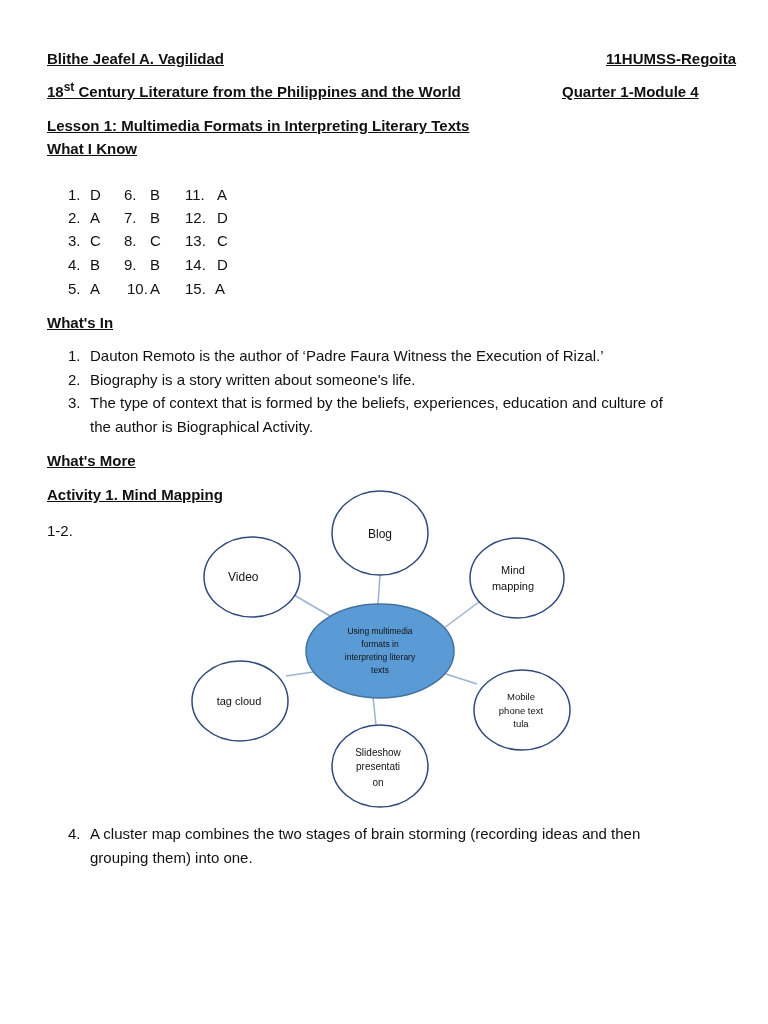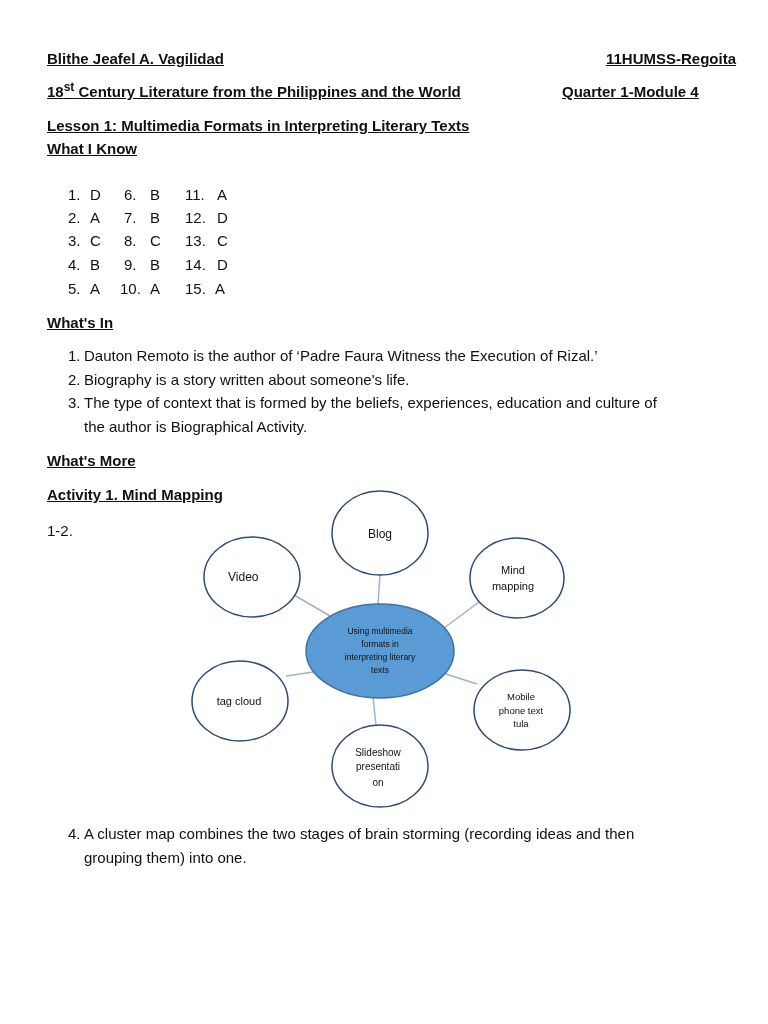--- a/index.html
+++ b/index.html
@@ -8,21 +8,21 @@
     font-family: "Liberation Sans", sans-serif; color: #111;
   }
   .abs { position: absolute; }
   .bold { font-weight: bold; text-decoration: underline; }
   .line { font-size: 15px; white-space: nowrap; }
   .sup { font-size: 12px; vertical-align: super; line-height: 0; margin-top: 12px; }
   .ans-row { position: absolute; font-size: 15px; white-space: nowrap; }
   .ans-row span { position: absolute; }
   .list-item { position: absolute; font-size: 15px; white-space: nowrap; }
   .list-item .num { position: absolute; left: 0; }
-  .list-item .txt { position: absolute; left: 16px; }
+  .list-item .txt { position: absolute; left: 22px; }
   svg text { font-family: "Liberation Sans", sans-serif; }
 </style>
 </head>
 <body>
 
 <div class="abs line bold" style="left:47px; top:50px;">Blithe Jeafel A. Vagilidad</div>
 <div class="abs line bold" style="left:558px; top:50px;margin-left:48px;">11HUMSS-Regoita</div>
 
 <div class="abs line bold" style="left:47px; top:83px;">
   <span>18</span><span class="sup">st</span><span> Century Literature from the Philippines and the World</span>
@@ -62,21 +62,21 @@
     <span style="left:0">4.</span>
       <span style="left:22px">B</span>
     <span style="left:56px">9.</span>
       <span style="left:82px">B</span>
     <span style="left:117px">14.</span>
       <span style="left:149px">D</span>
   </div>
   <div class="ans-row" style="left:68px; top:280px;">
     <span style="left:0">5.</span>
       <span style="left:22px">A</span>
-    <span style="left:52px">10.</span>
+    <span style="left:59px">10.</span>
       <span style="left:82px">A</span>
     <span style="left:117px">15.</span>
       <span style="left:147px">A</span>
   </div>
 </div>
 
 <div class="abs line bold" style="left:47px; top:314px;">What's In</div>
 
 <div class="list-item" style="left:68px; top:347px;">
   <span class="num">1.</span>

